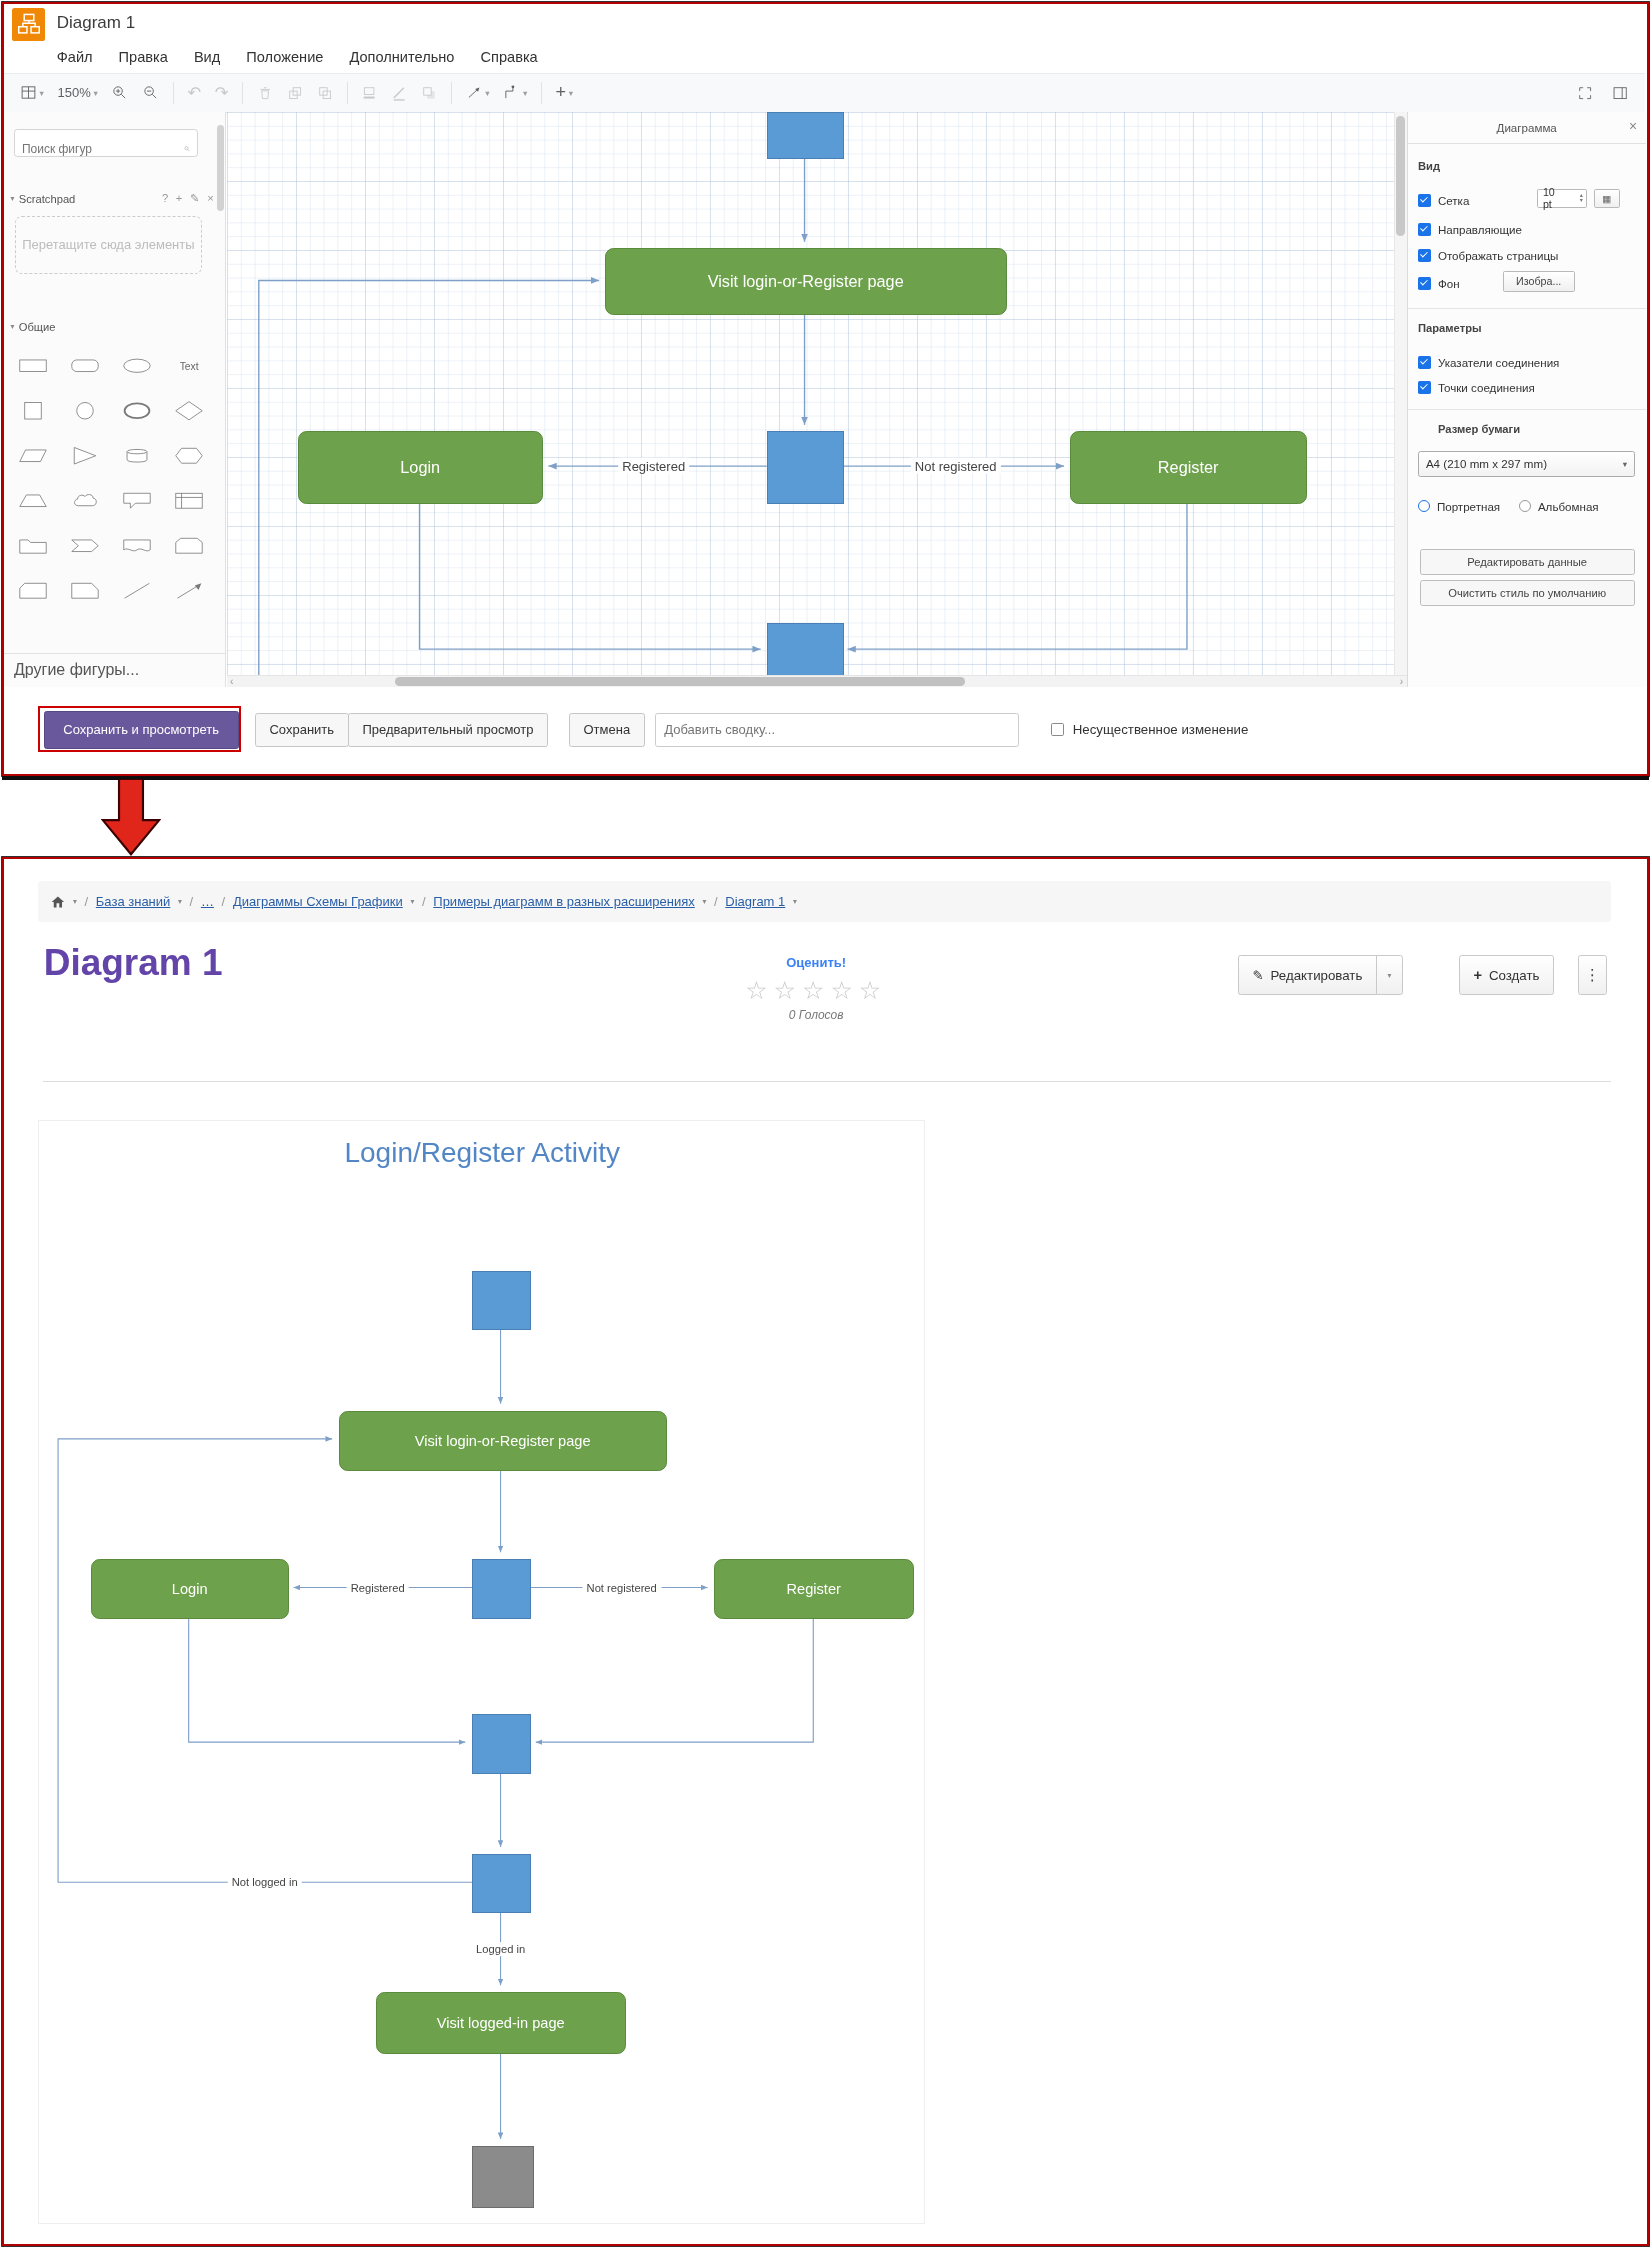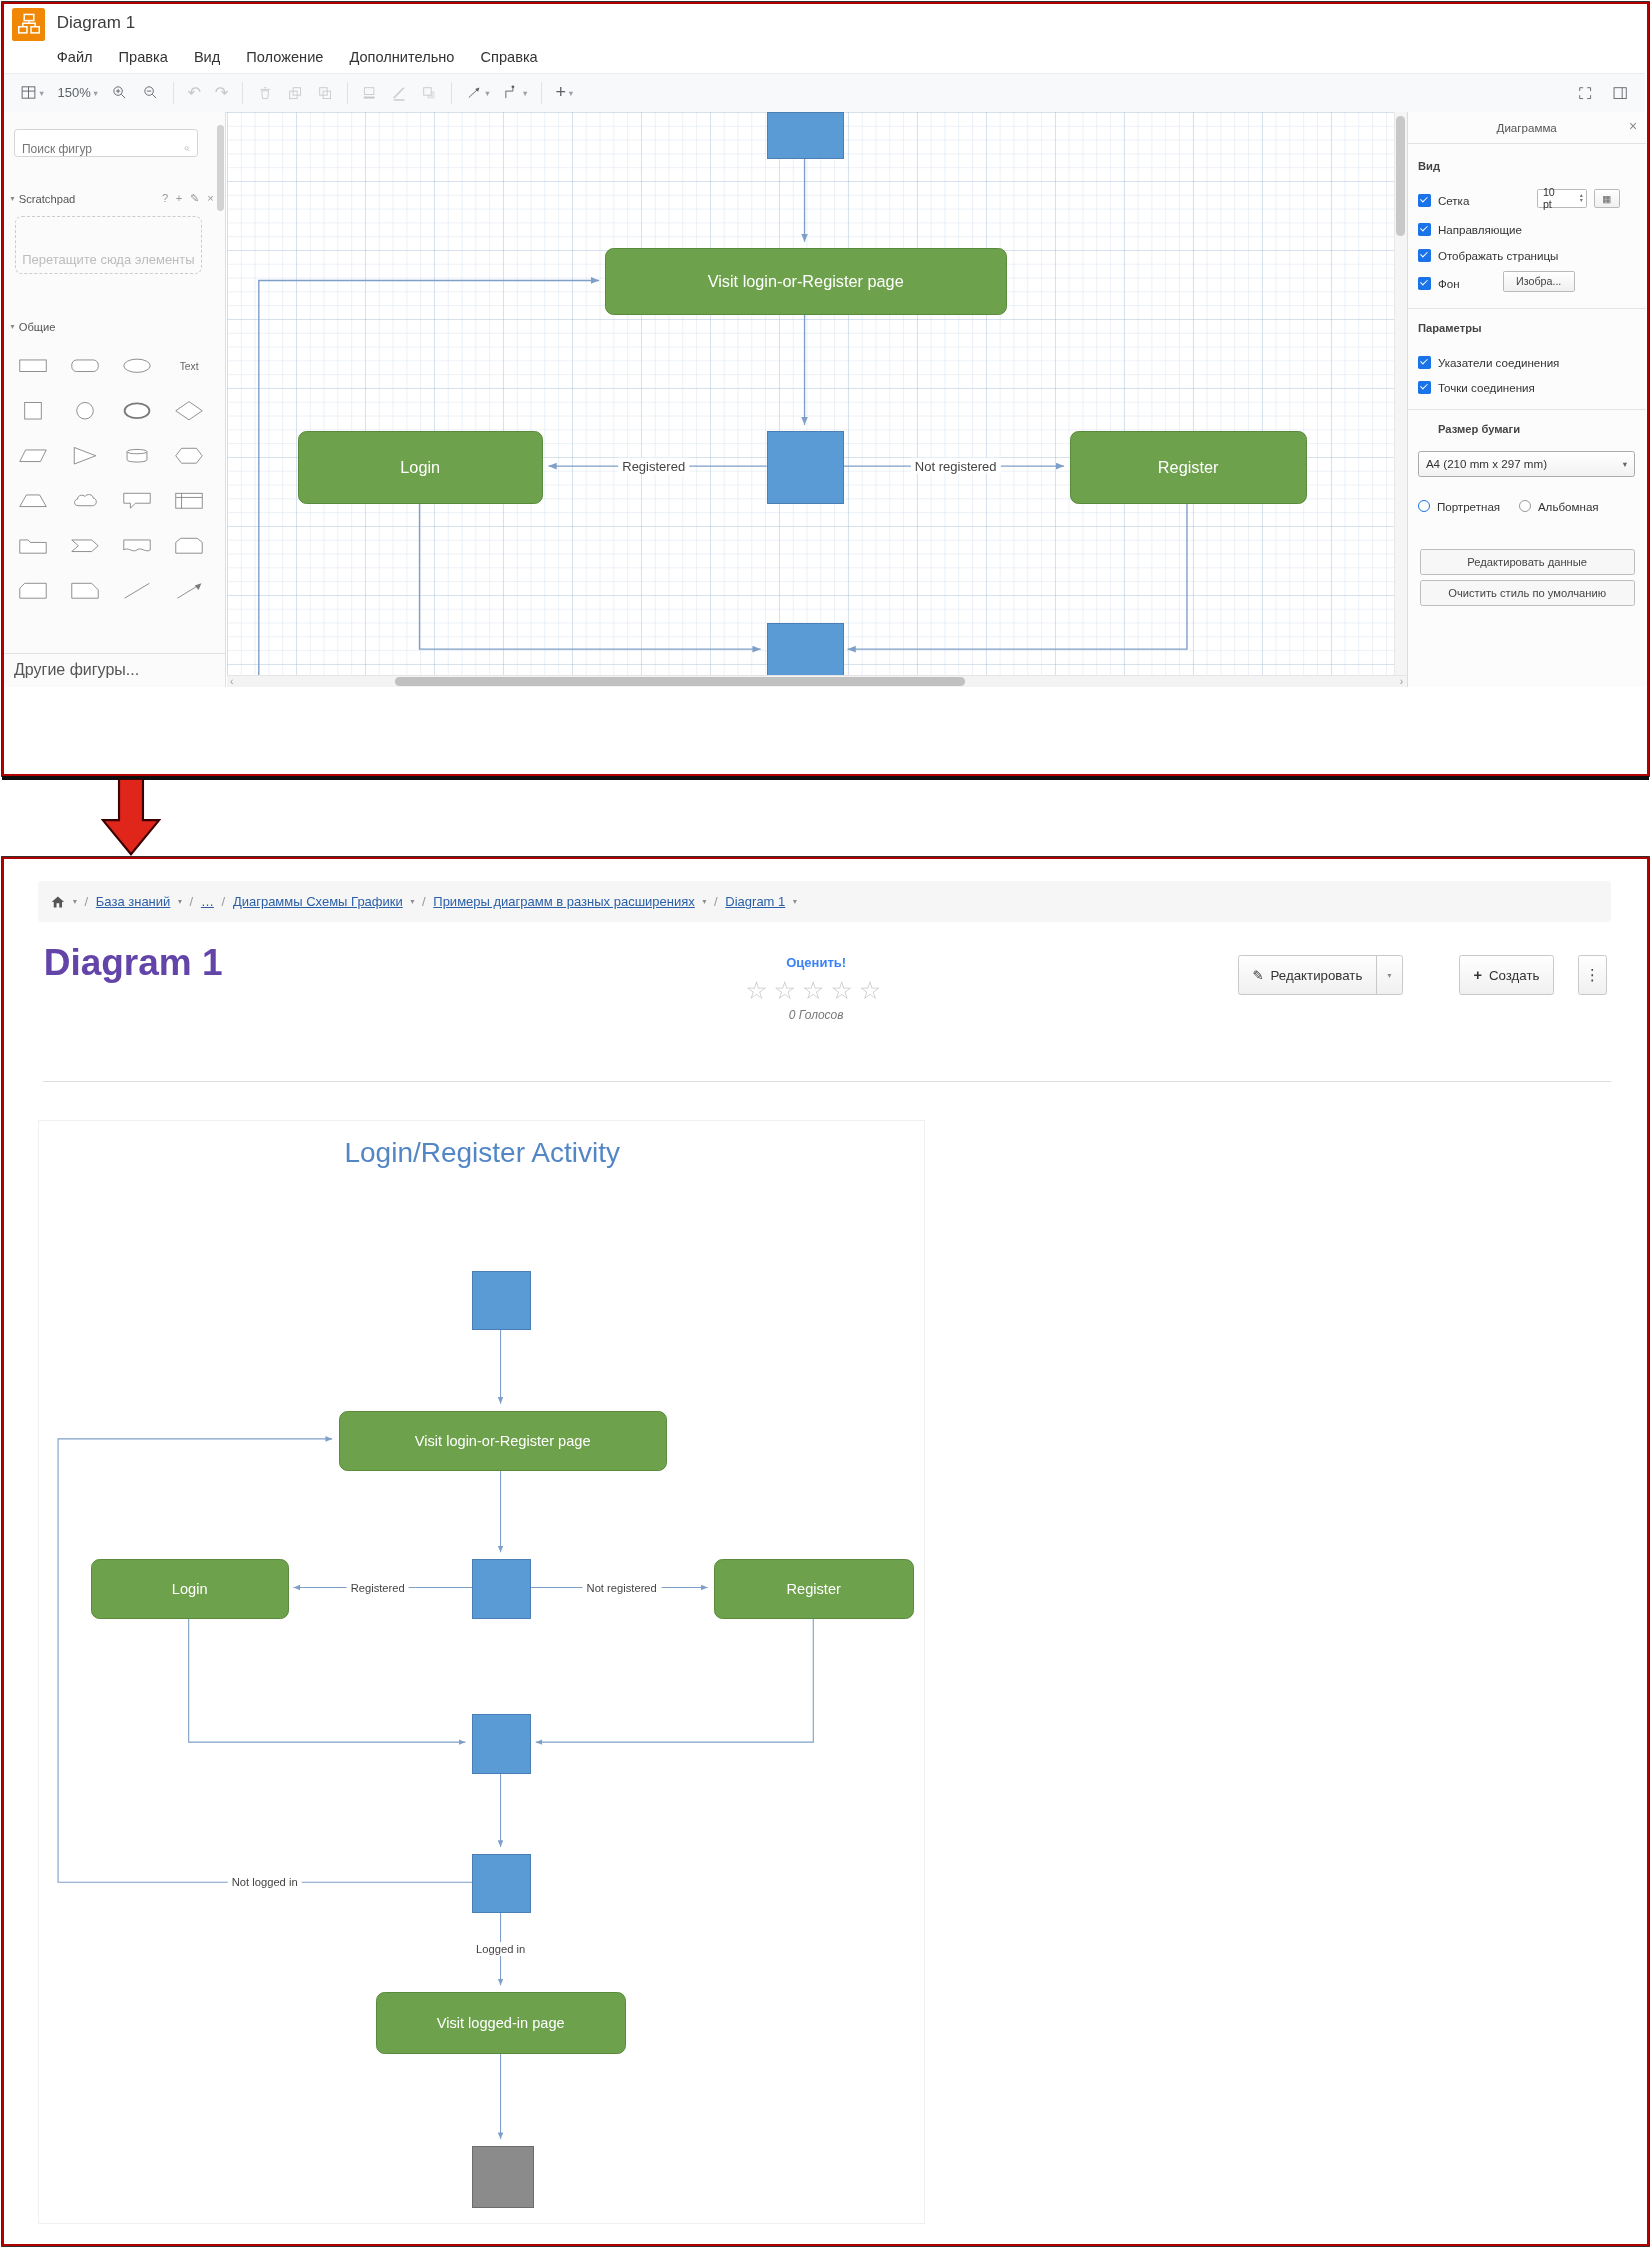--- a/index.html
+++ b/index.html
@@ -26,21 +26,21 @@
 
   .e-body{position:absolute;left:0;top:108px;width:1641px;height:575px;}
 
   
   .shapes{position:absolute;left:0;top:0;width:222px;height:575px;background:#fbfbfb;border-right:0.9px solid #e0e0e0;box-sizing:border-box;}
   .sp-search{position:absolute;left:10.3px;top:17px;width:182px;height:26px;border:0.9px solid #d4d4d4;border-radius:3.4px;background:#fff;display:flex;align-items:flex-end;}
   .sp-search input{border:0;outline:0;background:transparent;flex:1;padding:0 6.9px;font-size:12px;color:#444;font-family:inherit;}
   .sp-sec{position:absolute;left:0;width:222px;height:20.6px;display:flex;align-items:center;font-size:11.2px;color:#555;padding-left:6.9px;box-sizing:border-box;}
   .sp-sec .tri{font-size:7.7px;color:#888;margin-right:4.3px;}
   .sp-mini{margin-left:auto;display:flex;gap:7.7px;padding-right:12px;color:#999;font-size:11.2px;}
-  .sp-drop{position:absolute;left:11.2px;top:104px;width:187px;height:58px;border:1.7px dashed #ccc;border-radius:6.9px;display:flex;align-items:flex-end;justify-content:center;text-align:center;color:#bcbcbc;font-size:13px;line-height:18px;padding:3.4px;box-sizing:border-box;}
+  .sp-drop{position:absolute;left:11.2px;top:104px;width:187px;height:58px;border:1.7px dashed #ccc;border-radius:6.9px;display:flex;align-items:center;justify-content:center;text-align:center;color:#bcbcbc;font-size:13px;line-height:18px;padding:3.4px;box-sizing:border-box;}
   .sp-grid{position:absolute;left:3.4px;top:232px;width:210px;display:grid;grid-template-columns:repeat(4,52px);grid-auto-rows:45px;}
   .sc{display:flex;align-items:center;justify-content:center;border-radius:2.6px;}
   .sc svg{width:30px;height:21.5px;stroke:#7a7a7a;fill:#fff;stroke-width:1px;}
   .sc svg .f2{fill:#7a7a7a;stroke:none;}
   .sc .txt{font-size:10.3px;color:#666;}
   .sp-more{position:absolute;left:0;top:541px;width:221px;height:34px;border-top:0.9px solid #e2e2e2;background:#fbfbfb;display:flex;align-items:center;padding-left:10.3px;box-sizing:border-box;font-size:16px;color:#555;}
   .sp-scroll{position:absolute;right:0.9px;top:13.8px;width:6.9px;height:86px;background:#d2d2d2;border-radius:3.4px;}
 
   
   .canvas{position:absolute;left:223px;top:0;width:1180px;height:575px;overflow:hidden;background-color:#fff;
@@ -495,20 +495,30 @@
           <span class="rd on"><span class="rd-dot"></span></span>
           <span>Портретная</span>
           <span class="rd" style="margin-left:12px;"></span>
           <span>Альбомная</span>
         </div>
         <div class="fmt-btn" style="top:437px;">Редактировать данные</div>
         <div class="fmt-btn" style="top:468px;">Очистить стиль по умолчанию</div>
       </div>
     </div>
 
+    <div class="savebar">
+      <div class="hl-box"></div>
+      <div class="btn-purple">Сохранить и просмотреть</div>
+      <div class="gbtn" style="position:absolute;left:251px;top:26px;height:34px;">Сохранить</div>
+      <div class="gbtn" style="position:absolute;left:344px;top:26px;height:34px;">Предварительный просмотр</div>
+      <div class="gbtn" style="position:absolute;left:565px;top:26px;height:34px;">Отмена</div>
+      <input class="sum-input" placeholder="Добавить сводку..." style="">
+      <span class="sv-cb"></span>
+      <span class="sv-lbl">Несущественное изменение</span>
+    </div>
   </div>
 
   <div class="black-line"></div>
 
   <svg class="red-arrow" width="60" height="77" viewBox="0 0 70 90">
     <polygon points="21,0 49,0 49,48 68,48 35,88 2,48 21,48" fill="#e0251b" stroke="#3a0000" stroke-width="2.5"></polygon>
   </svg>
 
   <div class="panel wiki-panel">
 

